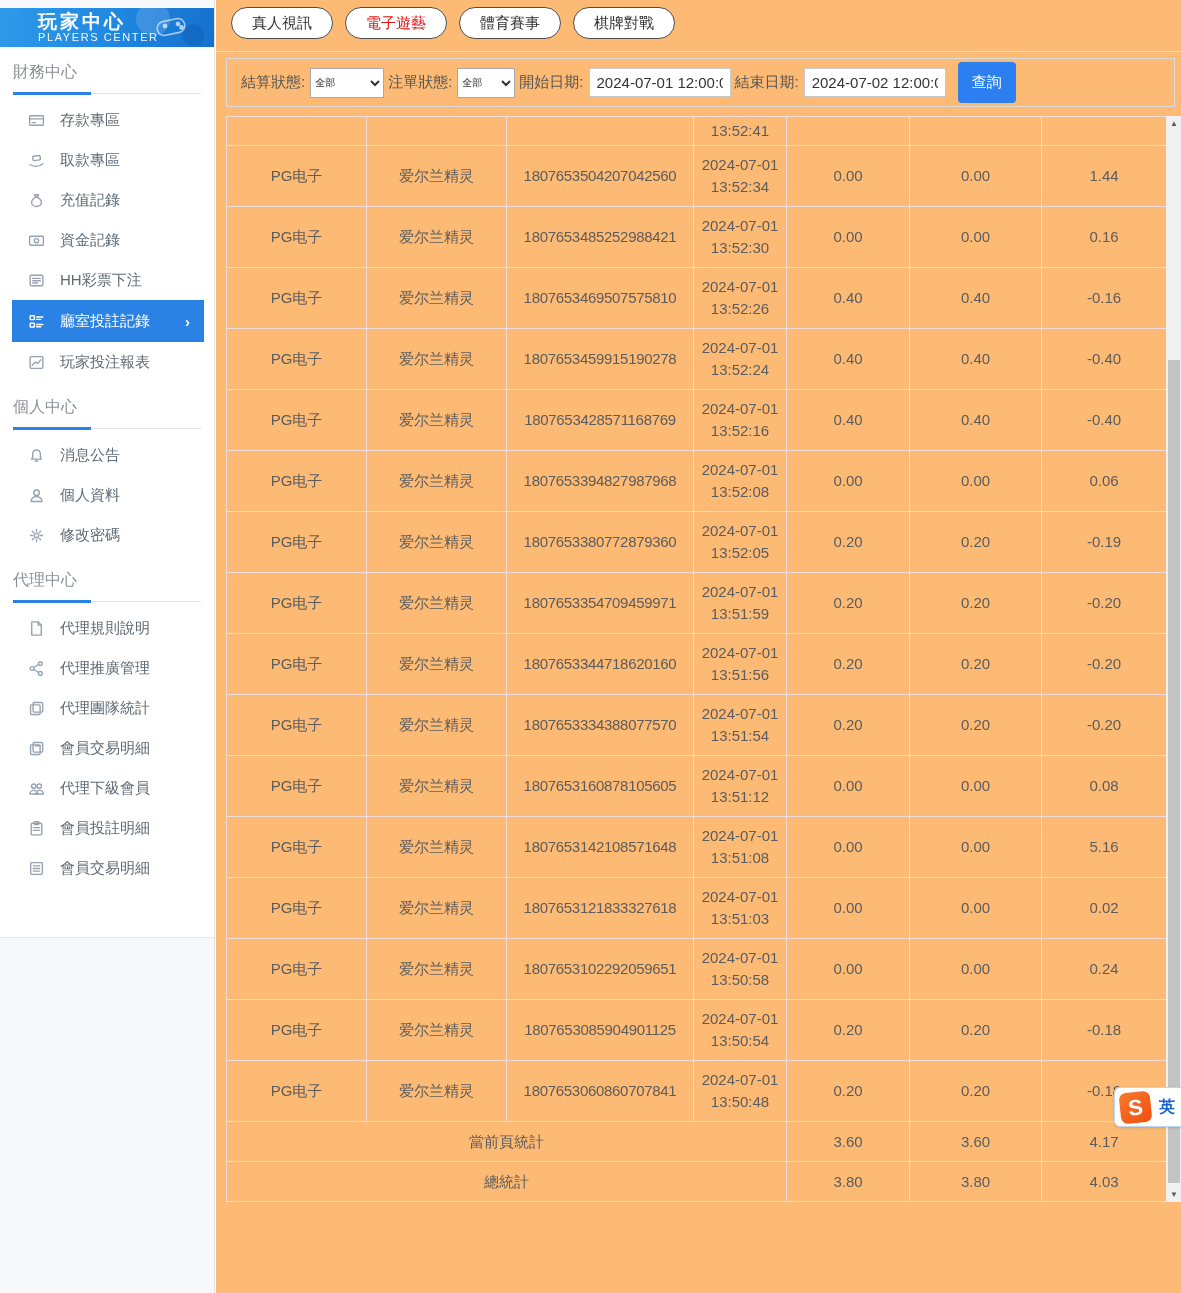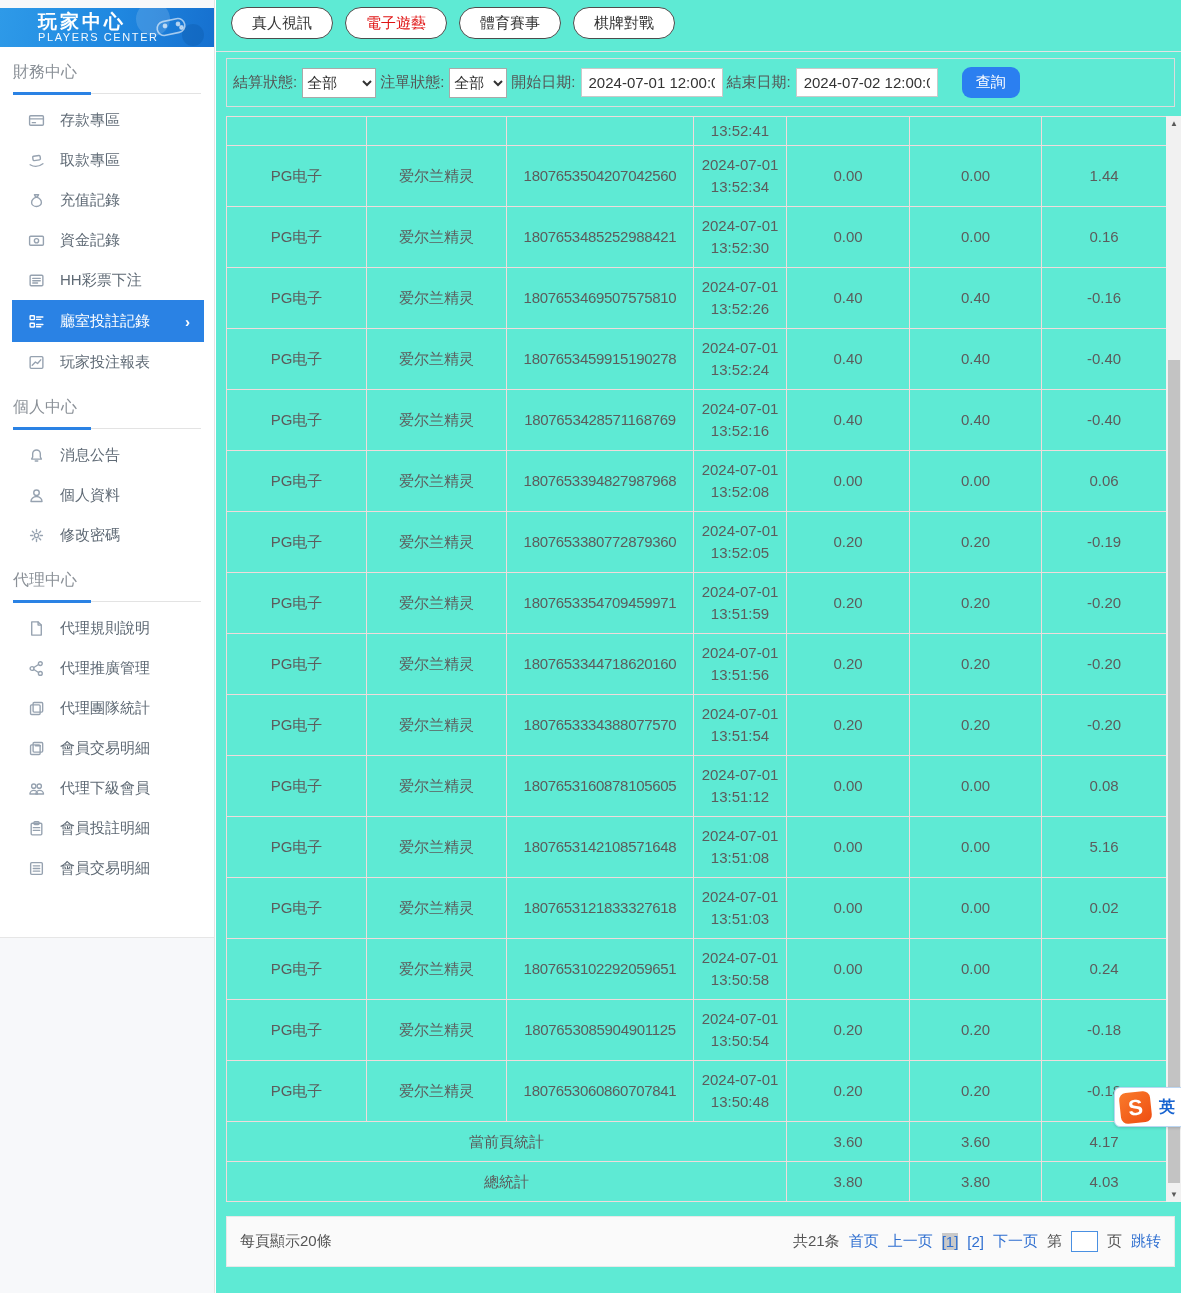--- a/index.html
+++ b/index.html
@@ -25,37 +25,37 @@
   .section-underline { position:relative; height:1px; background:#e3e3e3; margin:10px 13px 6px 13px; }
   .section-underline::before { content:""; position:absolute; left:0; top:-1px; width:78px; height:3px; background:#2a82e4; }
   .s-item { height:40px; display:flex; align-items:center; padding-left:28px;
     font-size:15px; color:#5f6a75; cursor:pointer; }
   .s-item .icn { width:17px; height:17px; margin-right:15px; color:#96a2b0; flex:none; display:inline-flex; }
   .s-item .icn svg { width:100%; height:100%; }
   .s-item.active { background:#2a82e4; color:#fff; height:42px; margin:0 10px 0 12px; padding-left:16px; }
   .s-item.active .icn { color:#fff; }
   .s-item .chev { margin-left:auto; margin-right:14px; color:#fff; font-size:15px; font-weight:bold; }
   
-  .main { position:absolute; left:216px; top:0; width:965px; height:1293px; background:#5eead4; }
+  .main { position:absolute; left:216px; top:0; width:965px; height:1293px; background:#fdba74; }
   .tabs-bar { height:52px; padding:7px 0 0 15px; border-bottom:1px solid #e3e3e3; }
   .tab { display:inline-block; min-width:102px; height:32px; line-height:29px; text-align:center;
     border:1.5px solid #4d4d4d; border-radius:17px; font-size:15px; color:#333;
     margin-right:12px; background:#fff; cursor:pointer; padding:0 14px; }
   .tab.active { color:#e01414; }
   .filterbox { margin:6px 6px 0 10px; height:49px; border:1px solid #dcdcdc;
-    display:flex; align-items:center; padding-left:2px; font-size:15px; color:#555; }
+    display:flex; align-items:center; padding-left:10px; font-size:15px; color:#555; }
   .filterbox .lbl { margin:0 5px 0 4px; white-space:nowrap; }
-  .filterbox select { height:30px; border:1px solid #a9a9a9; background:#fff; font-size:15px;
+  .filterbox select { height:30px; border:1px solid #a9a9a9; background:#fff; font-size:10px;
     color:#333; font-family:inherit; }
   .filterbox select.w1 { width:74px; }
   .filterbox select.w2 { width:58px; }
   .filterbox input[type=text] { width:142px; height:29px; border:1px solid #c9c9c9;
     font-size:15px; color:#333; padding:0 7px; font-family:inherit; }
-  .btn-search { margin-left:24px; height:31px; padding:0 14px; background:#2b7ff0; color:#fff;
-    border:none; border-radius:9px; font-size:15px; cursor:pointer; font-family:inherit; }
+  .btn-search { margin-left:12px; height:41px; padding:0 14px; background:#2b7ff0; color:#fff;
+    border:none; border-radius:4px; font-size:15px; cursor:pointer; font-family:inherit; }
   
   .tablewrap { position:relative; margin:9px 0 0 10px; width:956px; height:1086px; }
   table { border-collapse:collapse; width:940px; table-layout:fixed; }
   td { border:1px solid #f0dbdb; text-align:center; font-size:15px; color:#5c5c5c;
     padding:0 2px; line-height:22px; overflow:hidden; }
   tr.partial-row td { height:29px; }
   tr.data-row td { height:61px; }
   tr.summary-row td { height:40px; }
   td.ordernum { letter-spacing:-0.3px; }
   
@@ -488,34 +488,19 @@
           </tr>
         </tbody>
     </table>
     <div class="vscroll">
       <div class="sb-btn up">▲</div>
       <div class="sb-thumb"></div>
       <div class="sb-btn down">▼</div>
     </div>
   </div>
 
-  <div class="footer">
-    <span>每頁顯示20條</span>
-    <div class="pager" id="pager">
-        <span class="ptext">共21条</span>
-        <span class="plink">首页</span>
-        <span class="plink">上一页</span>
-        <span class="pnum current">[1]</span>
-        <span class="pnum">[2]</span>
-        <span class="plink">下一页</span>
-        <span class="ptext">第</span>
-        <input type="text" value="" style="">
-        <span class="ptext">页</span>
-        <span class="plink">跳转</span>
-      </div>
-  </div>
 </div>
 
 <div class="translator">
   <span class="s-tile">S</span>
   <span class="lang">英</span>
 
 </div>
 
 </body></html>

